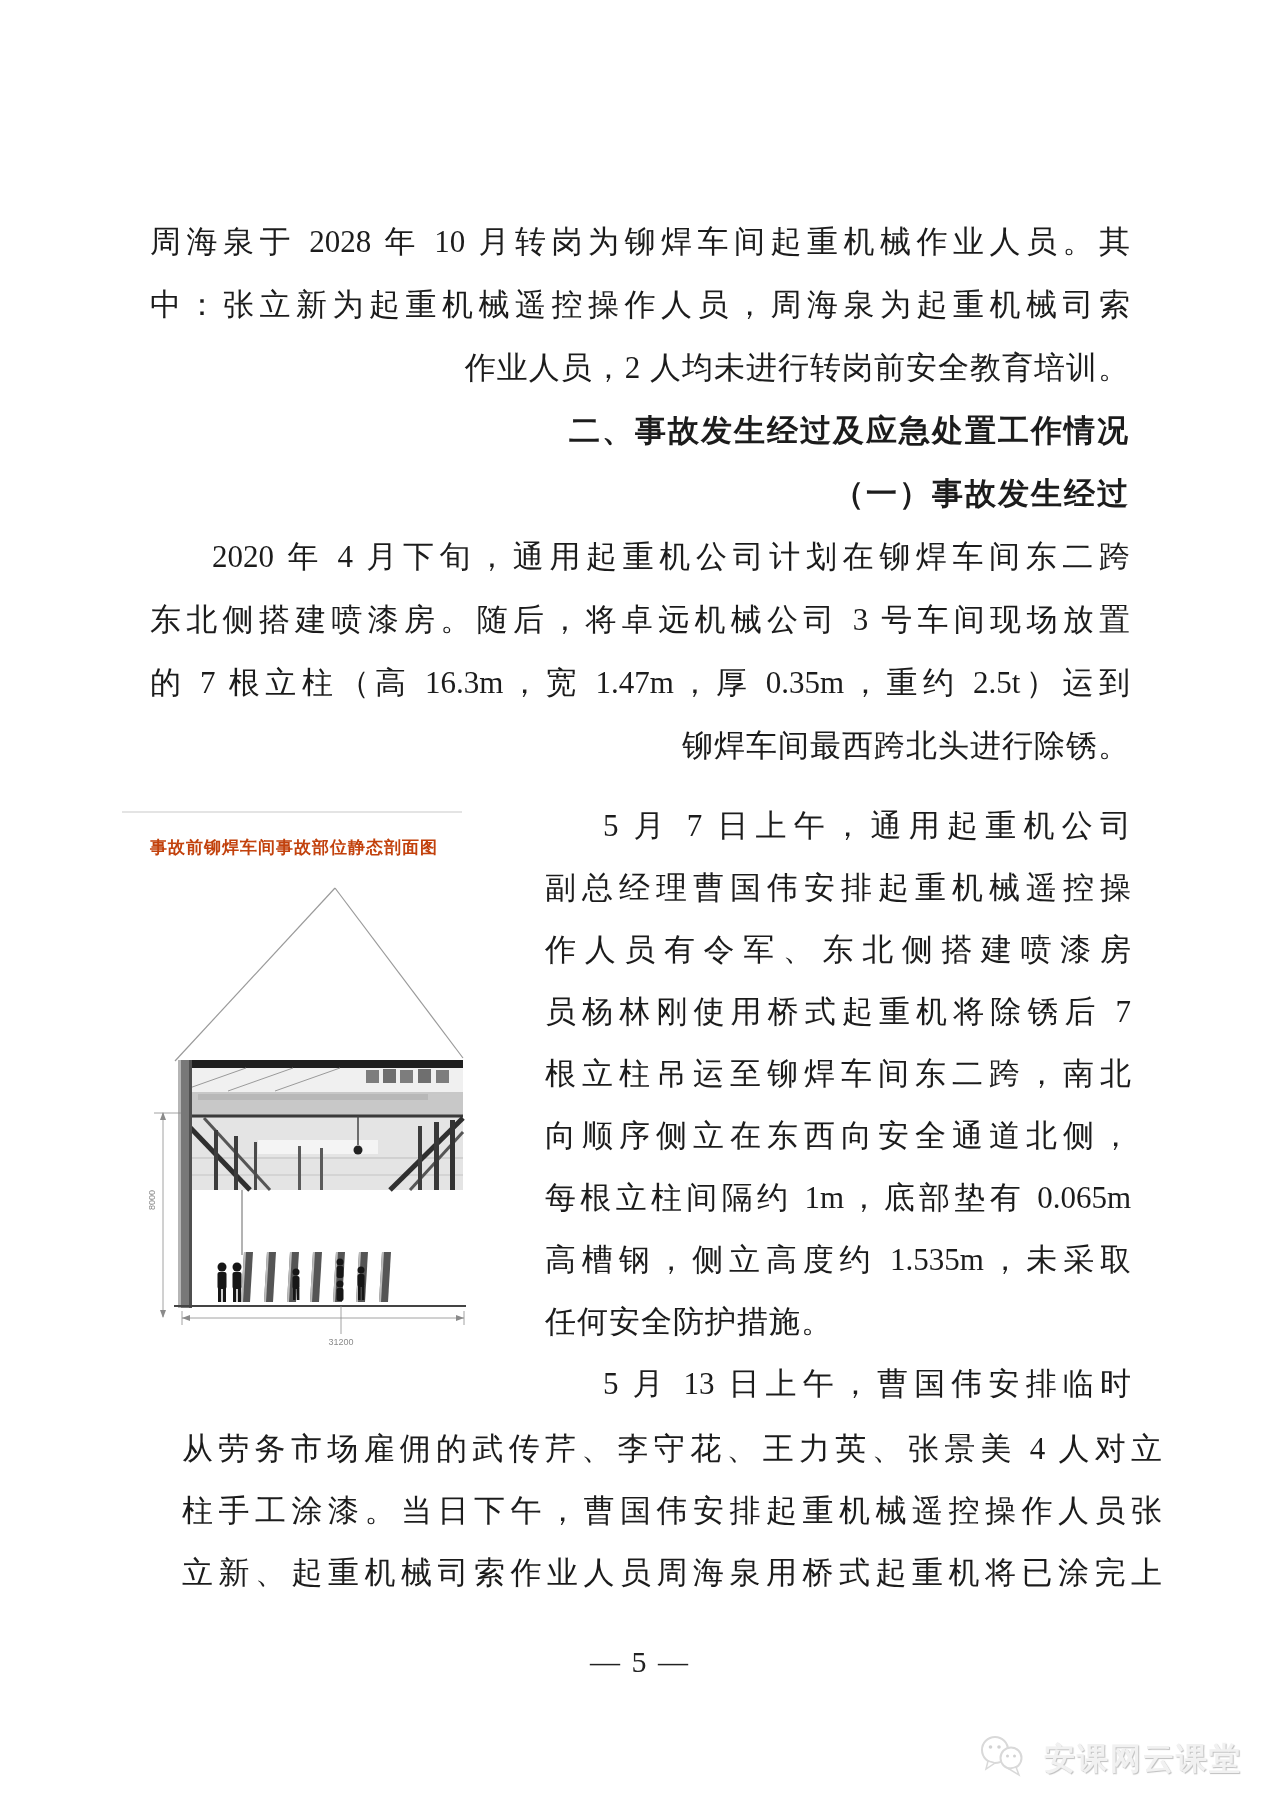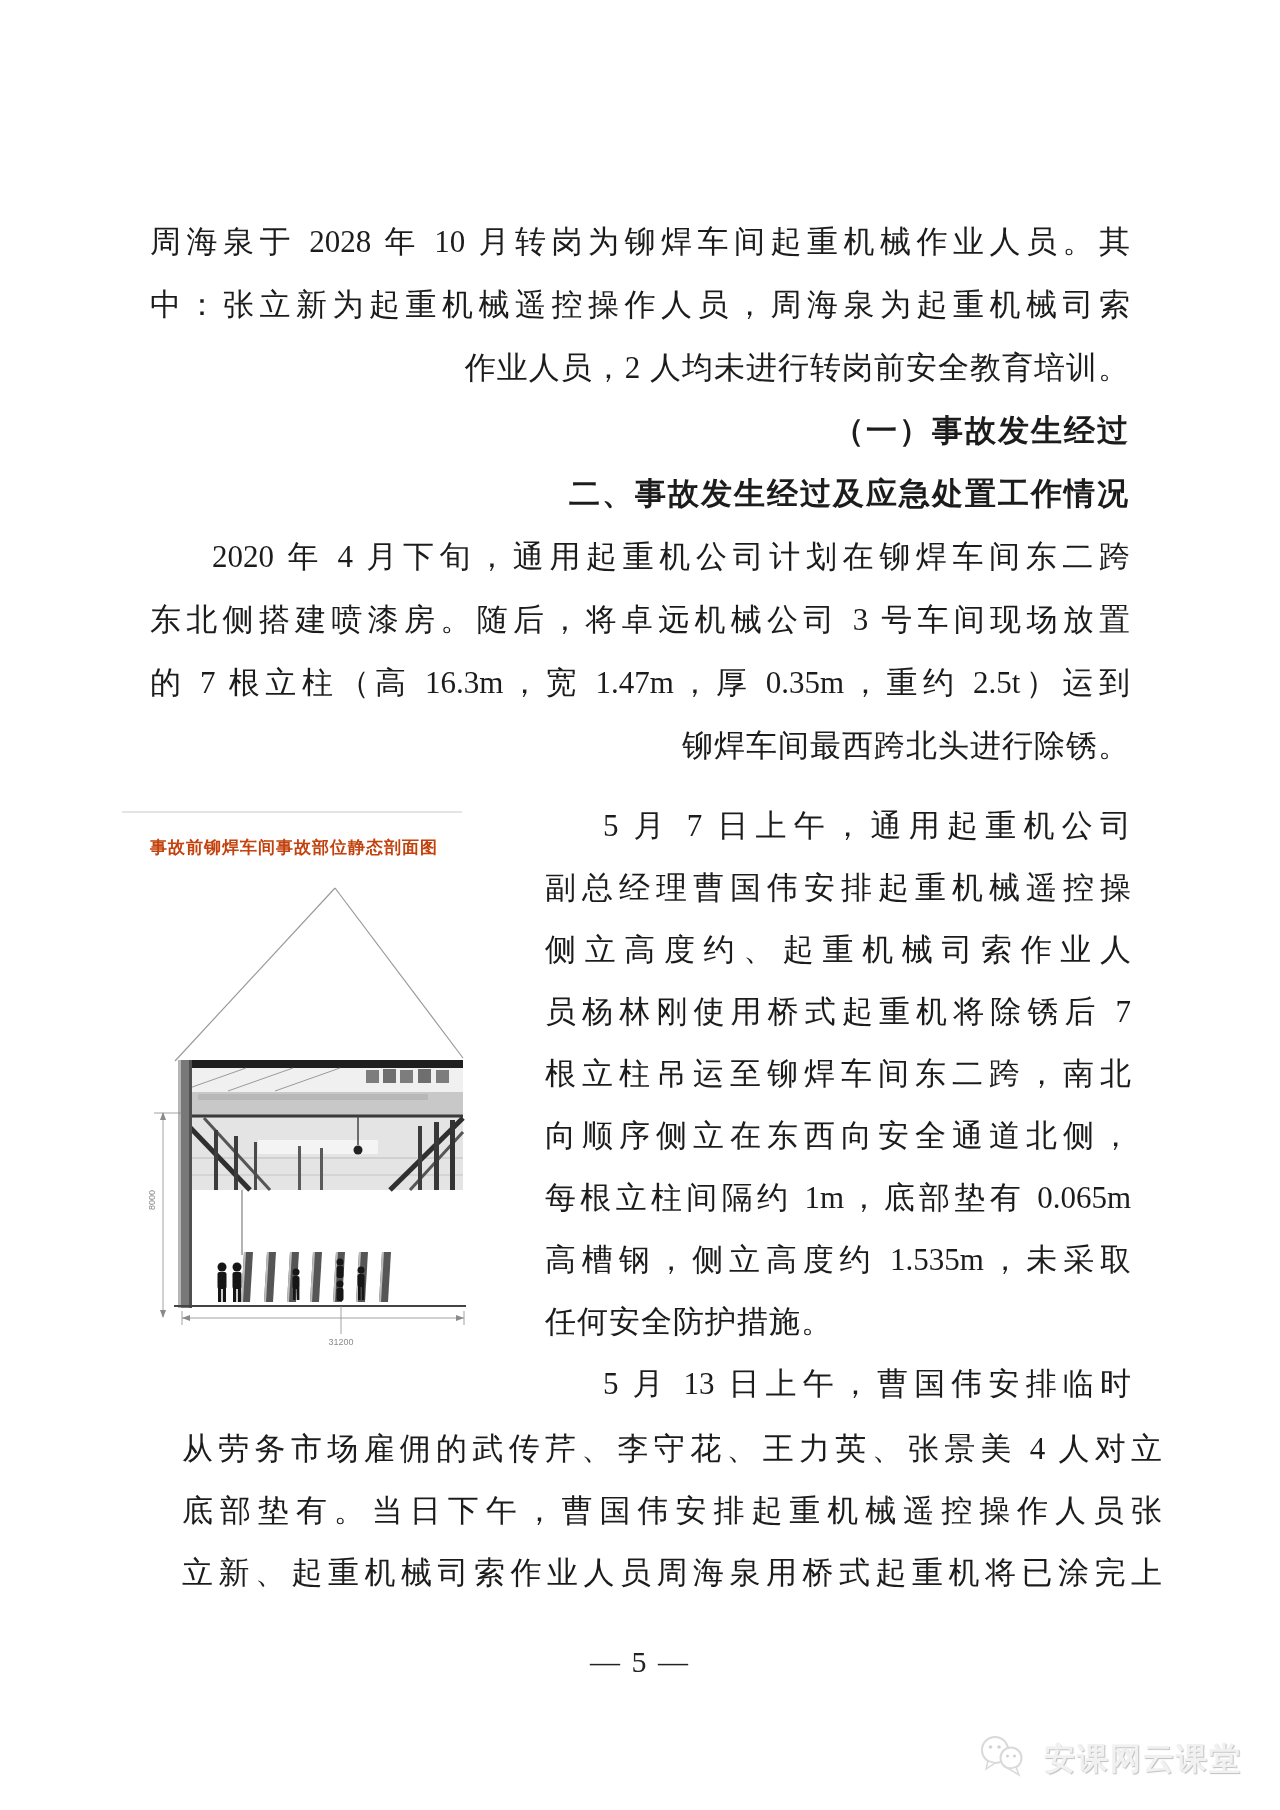--- a/index.html
+++ b/index.html
@@ -40,22 +40,22 @@
     text-shadow:1px 1px 1px #bfbfbf,-1px -1px 1px #ffffff;
   }
 </style>
 </head>
 <body>
 
 <div class="abs textcol">
   <div class="tline fill">周海泉于 2028 年 10 月转岗为铆焊车间起重机械作业人员。其</div>
   <div class="tline fill">中：张立新为起重机械遥控操作人员，周海泉为起重机械司索</div>
   <div class="tline">作业人员，2 人均未进行转岗前安全教育培训。</div>
+  <div class="tline h-bold ind2">二、事故发生经过及应急处置工作情况</div>
   <div class="tline sub-bold" style="padding-left:56px;">（一）事故发生经过</div>
-  <div class="tline h-bold ind2">二、事故发生经过及应急处置工作情况</div>
   <div class="tline fill ind2">2020 年 4 月下旬，通用起重机公司计划在铆焊车间东二跨</div>
   <div class="tline fill">东北侧搭建喷漆房。随后，将卓远机械公司 3 号车间现场放置</div>
   <div class="tline fill">的 7 根立柱（高 16.3m，宽 1.47m，厚 0.35m，重约 2.5t）运到</div>
   <div class="tline">铆焊车间最西跨北头进行除锈。</div>
 </div>
 
 <div class="abs figure">
   <svg class="fig-svg" width="352" height="600" viewBox="0 0 352 600">
 
     <line x1="4" y1="12" x2="344" y2="12" stroke="#c9c9c9" stroke-width="1"></line>
@@ -167,33 +167,33 @@
       <line x1="223" y1="506" x2="223" y2="534"></line>
     </g>
     <text x="223" y="545" text-anchor="middle" font-size="9" fill="#8a8a8a" font-family="Liberation Sans, sans-serif">31200</text>
   </svg>
   <div class="fig-caption">事故前铆焊车间事故部位静态剖面图</div>
 </div>
 
 <div class="abs wrapcol">
   <div class="wline fill windent">5 月 7 日上午，通用起重机公司</div>
   <div class="wline fill">副总经理曹国伟安排起重机械遥控操</div>
-  <div class="wline fill">侧立高度约、起重机械司索作业人</div>
+  <div class="wline fill">作人员有令军、东北侧搭建喷漆房</div>
   <div class="wline fill">员杨林刚使用桥式起重机将除锈后 7</div>
   <div class="wline fill">根立柱吊运至铆焊车间东二跨，南北</div>
   <div class="wline fill">向顺序侧立在东西向安全通道北侧，</div>
   <div class="wline fill">每根立柱间隔约 1m，底部垫有 0.065m</div>
   <div class="wline fill">高槽钢，侧立高度约 1.535m，未采取</div>
   <div class="wline" style="letter-spacing:1px;">任何安全防护措施。</div>
   <div class="wline fill windent">5 月 13 日上午，曹国伟安排临时</div>
 </div>
 
 <div class="abs fullcol">
   <div class="wline fill">从劳务市场雇佣的武传芹、李守花、王力英、张景美 4 人对立</div>
-  <div class="wline fill">底部垫有。当日下午，曹国伟安排起重机械遥控操作人员张</div>
+  <div class="wline fill">柱手工涂漆。当日下午，曹国伟安排起重机械遥控操作人员张</div>
   <div class="wline fill">立新、起重机械司索作业人员周海泉用桥式起重机将已涂完上</div>
 </div>
 
 <div class="abs pagenum">— 5 —</div>
 
 <div class="abs watermark">
   <span>
     <svg width="52" height="48" viewBox="0 0 52 48">
       <circle cx="19" cy="17" r="13" fill="#ffffff" stroke="#d9d9d9" stroke-width="2"></circle>
       <polygon points="12,28 10,36 19,30" fill="#ffffff" stroke="#d9d9d9" stroke-width="1.5"></polygon>

